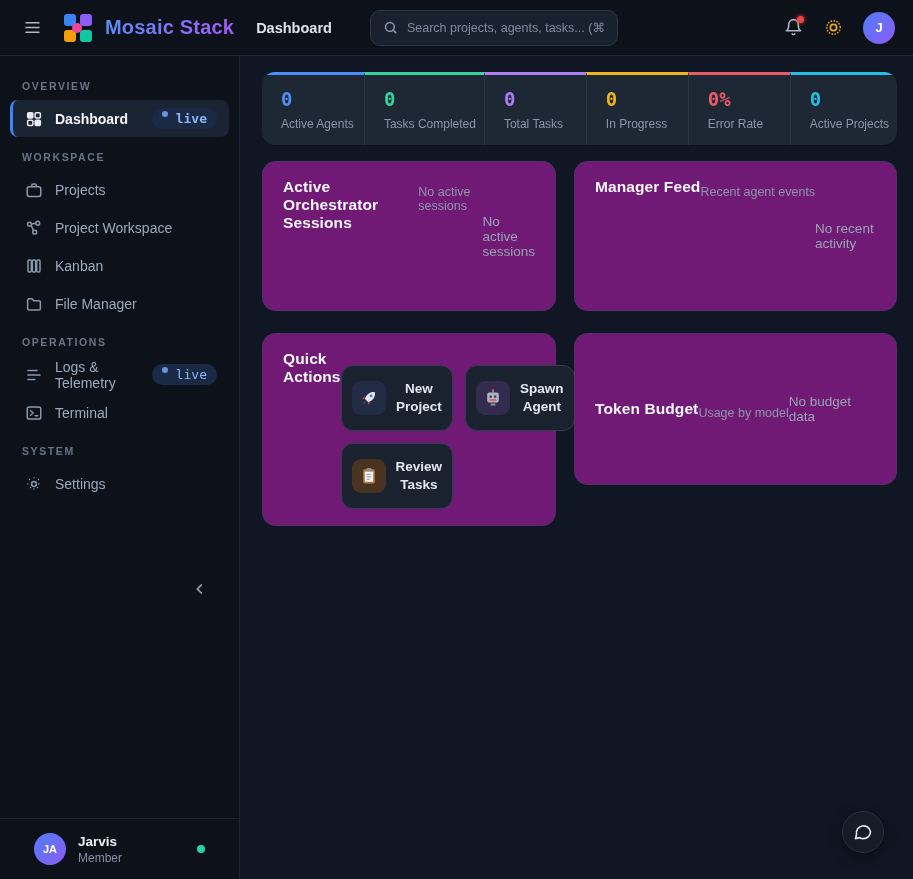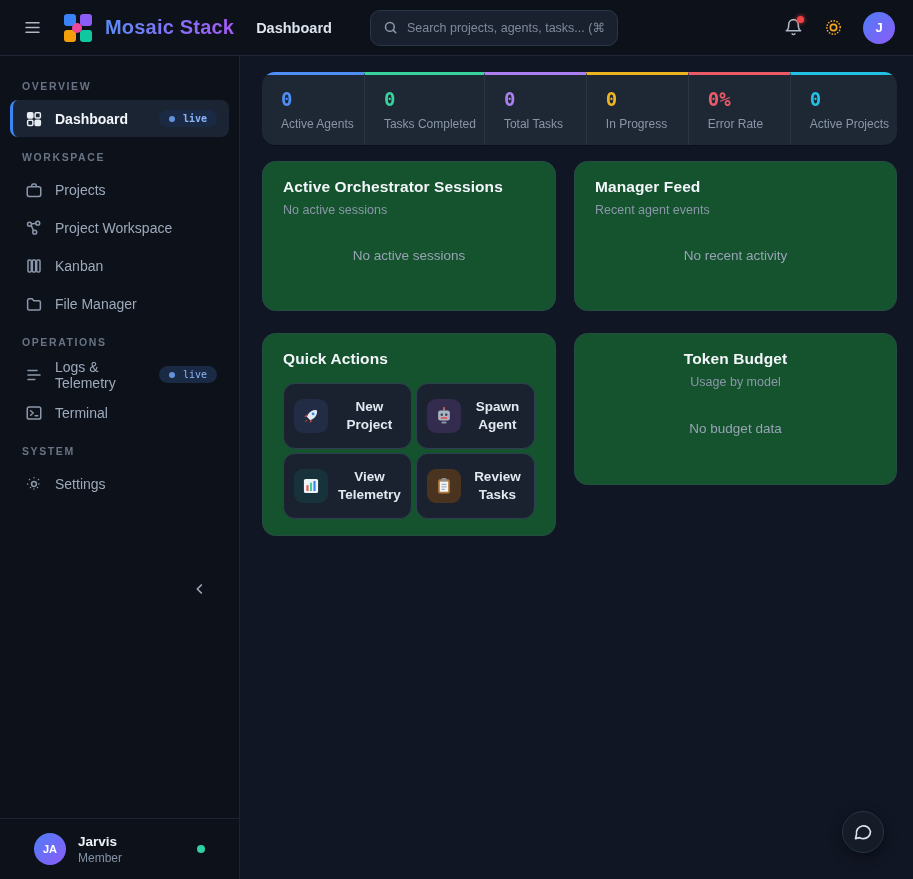--- a/index.html
+++ b/index.html
@@ -65,23 +65,23 @@
     display:flex; align-items:center; gap:12px; height:37px; margin:1px 10px;
     padding:0 12px; border-radius:8px; color:#9daab c; color:#9daabc;
     font-size:14px; cursor:pointer; border-left:3px solid transparent;
   }
   .nav-item .nav-icon { display:flex; color:#8b98ab; }
   .nav-item.active {
     background:#1b2433; border-left:3px solid #3d85f4; color:#f2f5fa; font-weight:700;
   }
   .nav-item.active .nav-icon { color:#e8edf4; }
   .live-badge {
-    margin-left:auto; display:flex; align-items:center; gap:8px;
+    margin-left:auto; display:flex; gap:8px;
     background:#1b2a44; border-radius:999px; padding:3px 10px;
-    font-size:10px; color:#8ab4f8;
+    font-size:13px; color:#8ab4f8;
   }
   .live-badge .dot { width:6px; height:6px; border-radius:50%; background:#6493dd; }
   .collapse-btn {
     position:absolute; top:520px; right:26px; width:26px; height:26px;
     background:transparent; border:none; color:#9aa5b5; cursor:pointer;
     display:flex; align-items:center; justify-content:center; border-radius:6px;
   }
   .sidebar-footer {
     position:absolute; bottom:0; left:0; right:0; height:61px;
     border-top:1px solid #1c2433; display:flex; align-items:center; padding:0 34px;
@@ -113,32 +113,32 @@
   }
   .stat-cell:first-child { border-left:none; }
   .stat-value { font-size:19px; font-weight:700; }
   .stat-label { font-size:12px; color:#8a96a8; margin-top:7px; white-space:nowrap; }
 
   .cards-grid {
     margin-top:16px; display:grid; grid-template-columns:294px 1fr;
     gap:22px 18px; align-items:start;
   }
   .card {
-    background:#14532d; border:1px solid rgba(58,72,94,.45); border-radius:14px;
-    padding:16px 20px; display:flex; flex-direction:column;
+    background:#701a75; border:1px solid rgba(58,72,94,.45); border-radius:14px;
+    padding:16px 20px; display:flex; flex-direction:row;
   }
   .card.h150 { height:150px; }
   .card.h152 { height:152px;align-items:center; }
   .card-title { font-size:15.5px; font-weight:700; color:#f2f5f9; letter-spacing:.1px; }
   .card-sub { font-size:12.5px; color:#8b97a9; margin-top:7px; }
   .empty-state {
     flex:1; display:flex; align-items:center; justify-content:center;
     color:#98a4b5; font-size:13.5px;
   }
-  .qa-grid { margin-top:15px; display:grid; grid-template-columns:1fr 1fr; gap:4px; }
+  .qa-grid { margin-top:15px; display:grid; grid-template-columns:1fr 1fr; gap:12px; }
   .qa-btn {
     display:flex; align-items:center; justify-content:center; gap:10px;
     min-height:66px; padding:10px; background:#1a2230; border:1px solid #313d52;
     border-radius:12px; cursor:pointer; color:#e2e8f0;
     font-size:13.5px; font-weight:600; font-family:"Liberation Sans", sans-serif;
     text-align:center; line-height:1.3;
   }
   .qa-tile {
     width:34px; height:34px; border-radius:9px; flex:0 0 auto;
     display:flex; align-items:center; justify-content:center;
@@ -395,31 +395,20 @@
                 <rect x="5" y="5.5" width="14" height="12" rx="2.5" fill="#aab4c2"></rect>
                 <rect x="8" y="9" width="2.6" height="2.6" rx="0.6" fill="#30394a"></rect>
                 <rect x="13.4" y="9" width="2.6" height="2.6" rx="0.6" fill="#30394a"></rect>
                 <rect x="8" y="13.6" width="8" height="1.8" rx="0.9" fill="#ef4444"></rect>
                 <rect x="9" y="18.5" width="6" height="2.5" rx="1" fill="#8892a2"></rect>
               </svg>
           </span>
           <span>Spawn Agent</span>
         </button>
         <button class="qa-btn">
-          <span class="qa-tile tile-chart">
-            <svg width="20" height="20" viewBox="0 0 24 24">
-                <rect x="3.5" y="3.5" width="17" height="17" rx="2" fill="#f0f4f8"></rect>
-                <rect x="6.5" y="11" width="2.6" height="7" fill="#ef5a5a"></rect>
-                <rect x="10.7" y="8" width="2.6" height="10" fill="#34d399"></rect>
-                <rect x="14.9" y="6" width="2.6" height="12" fill="#3b82f6"></rect>
-              </svg>
-          </span>
-          <span>View Telemetry</span>
-        </button>
-        <button class="qa-btn">
           <span class="qa-tile tile-clipboard">
             <svg width="20" height="20" viewBox="0 0 24 24">
                 <rect x="5" y="4" width="14" height="17" rx="2" fill="#b07b3e"></rect>
                 <rect x="7" y="6.5" width="10" height="12.5" rx="1" fill="#f3f6f9"></rect>
                 <rect x="9" y="2.5" width="6" height="4" rx="1.2" fill="#8c9096"></rect>
                 <line x1="9" y1="10" x2="15" y2="10" stroke="#9aa4b0" stroke-width="1.3"></line>
                 <line x1="9" y1="13" x2="15" y2="13" stroke="#9aa4b0" stroke-width="1.3"></line>
                 <line x1="9" y1="16" x2="13" y2="16" stroke="#9aa4b0" stroke-width="1.3"></line>
               </svg>
           </span>

